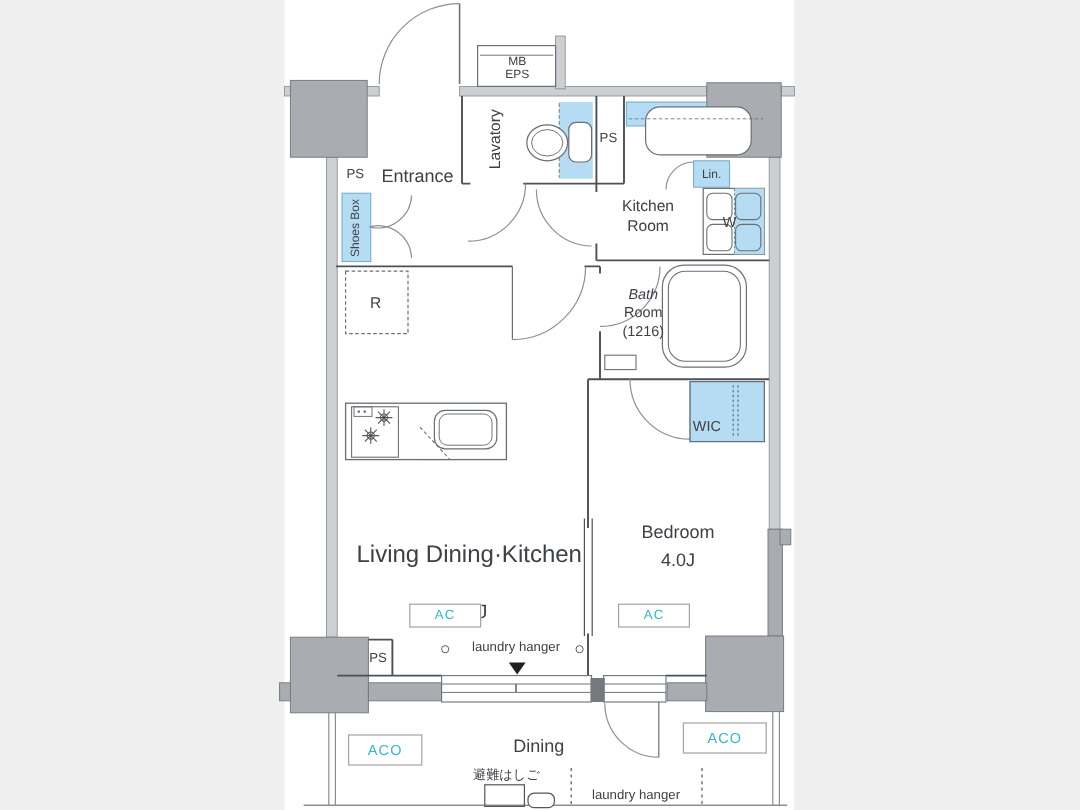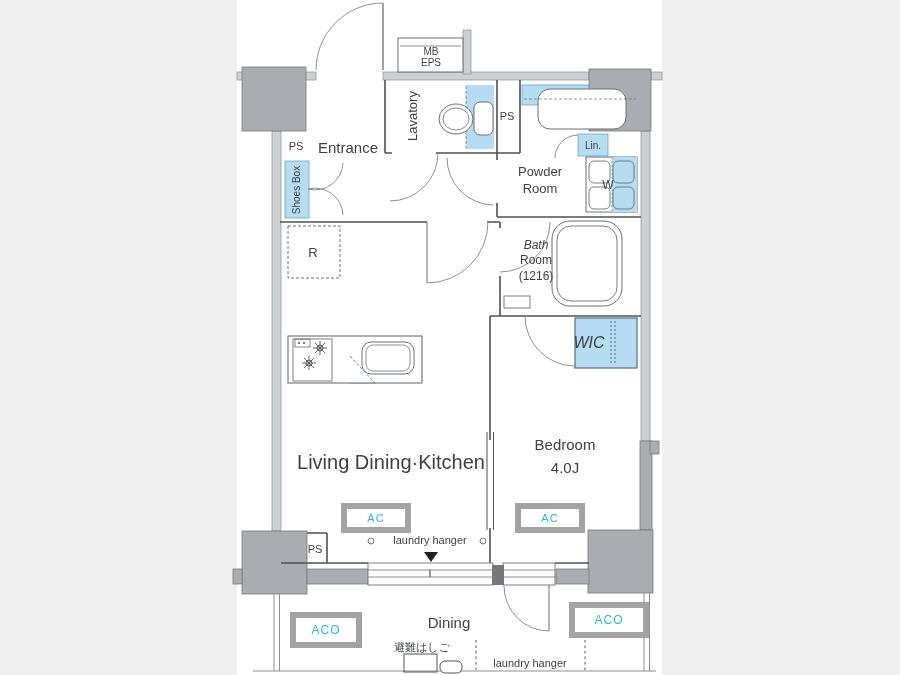--- a/index.html
+++ b/index.html
@@ -3,21 +3,21 @@
 <meta charset="utf-8">
 <style>
   html,body{margin:0;padding:0;background:#efefef;}
   .stage{position:relative;width:900px;height:675px;background:#efefef;overflow:hidden;
          font-family:"Liberation Sans",sans-serif;}
   .stage svg{position:absolute;left:0;top:0;}
   .lbl{position:absolute;transform:translate(-50%,-50%);color:#3d4146;white-space:nowrap;
        line-height:1;font-family:"Liberation Sans",sans-serif;}
   .lbl.rot{transform:translate(-50%,-50%) rotate(-90deg);}
   .badge{position:absolute;display:flex;align-items:center;justify-content:center;
-         background:#fff;border:6px solid #a3a3a3;color:#35b5c9;
+         background:#fff;border:1px solid #a3a3a3;color:#35b5c9;
          font-family:"Liberation Sans",sans-serif;letter-spacing:1px;}
 </style>
 </head>
 <body>
 
 <div class="stage">
 
 <svg width="900" height="675" viewBox="0 0 900 675">
 
   <rect x="237" y="0" width="425" height="675" fill="#ffffff"></rect>
@@ -162,32 +162,32 @@
     <circle cx="371" cy="541" r="3"></circle>
     <circle cx="483" cy="541" r="3"></circle>
   </g>
   <polygon points="424,552 438,552 431,562" fill="#1e2124"></polygon>
 </svg>
 
   <div class="lbl" style="left:431px;top:52px;font-size:10px;">MB</div>
   <div class="lbl" style="left:431px;top:63px;font-size:10px;">EPS</div>
   <div class="lbl rot" style="left:412px;top:116px;font-size:13px;">Lavatory</div>
   <div class="lbl" style="left:507px;top:116px;font-size:11px;">PS</div>
-  <div class="lbl" style="left:540px;top:171px;font-size:13px;">Powder</div>
+  <div class="lbl" style="left:540px;top:171px;font-size:13px;">Kitchen</div>
   <div class="lbl" style="left:540px;top:188px;font-size:13px;">Room</div>
   <div class="lbl" style="left:593px;top:146px;font-size:10px;">Lin.</div>
   <div class="lbl" style="left:608px;top:185px;font-size:12px;">W</div>
   <div class="lbl" style="left:348px;top:147px;font-size:15px;">Entrance</div>
   <div class="lbl" style="left:296px;top:146px;font-size:11px;">PS</div>
   <div class="lbl rot" style="left:297px;top:190px;font-size:10px;">Shoes Box</div>
   <div class="lbl" style="left:313px;top:252px;font-size:13px;">R</div>
   <div class="lbl" style="left:536px;top:245px;font-size:12px;font-style:italic;">Bath</div>
   <div class="lbl" style="left:536px;top:260px;font-size:12px;">Room</div>
   <div class="lbl" style="left:536px;top:276px;font-size:12px;">(1216)</div>
-  <div class="lbl" style="left:589px;top:343px;font-size:16px;font-style:italic;">WIC</div>
+  <div class="lbl" style="left:589px;top:355px;font-size:12px;">WIC</div>
   <div class="lbl" style="left:391px;top:462px;font-size:20px;">Living Dining·Kitchen</div>
   <div class="lbl" style="left:391px;top:487px;font-size:16px;margin-top:24px;">9.0J</div>
   <div class="badge" style="left:341px;top:503px;width:58px;height:18px;font-size:11px;">AC</div>
   <div class="lbl" style="left:565px;top:444px;font-size:15px;">Bedroom</div>
   <div class="lbl" style="left:565px;top:467px;font-size:15px;">4.0J</div>
   <div class="badge" style="left:515px;top:503px;width:58px;height:18px;font-size:11px;">AC</div>
   <div class="lbl" style="left:430px;top:540px;font-size:11px;">laundry hanger</div>
   <div class="lbl" style="left:315px;top:549px;font-size:11px;">PS</div>
   <div class="lbl" style="left:449px;top:622px;font-size:15px;">Dining</div>
   <div class="badge" style="left:290px;top:612px;width:60px;height:24px;font-size:12px;">ACO</div>

